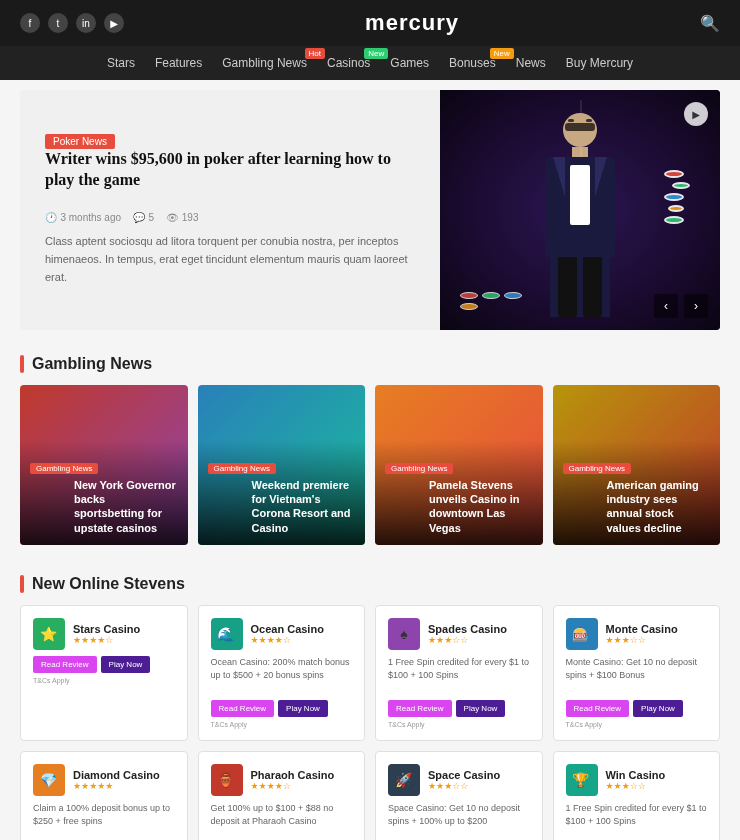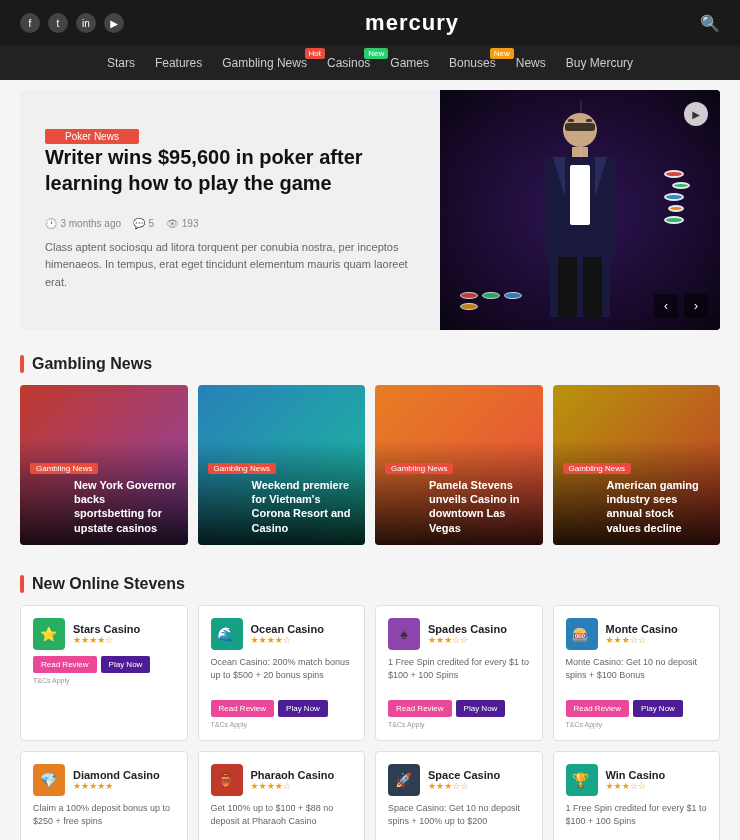--- a/index.html
+++ b/index.html
@@ -15,22 +15,22 @@
     
     .main-nav { background: #222; display: flex; justify-content: center; align-items: center; gap: 20px; padding: 10px 0; }
     .nav-item { color: #ccc; font-size: 12px; cursor: pointer; text-decoration: none; position: relative; white-space: nowrap; }
     .nav-badge { font-size: 8px; background: #e74c3c; color: #fff; padding: 1px 4px; border-radius: 2px; position: absolute; top: -8px; right: -18px; }
     .nav-badge.green { background: #2ecc71; }
     .nav-badge.yellow { background: #f39c12; }
 
     
     .hero { background: #f0f0f0; display: flex; margin: 10px 20px; border-radius: 4px; overflow: hidden; min-height: 240px; }
     .hero-left { flex: 1; padding: 30px 25px; display: flex; flex-direction: column; justify-content: center; }
-    .hero-category { background: #e74c3c; color: #fff; font-size: 10px; padding: 2px 20px; border-radius: 2px; display: inline-block; margin-bottom: 0; width: fit-content; }
-    .hero-title { font-size: 20px; font-weight: bold; color: #111; line-height: 1.3; margin-bottom: 22px; }
+    .hero-category { background: #e74c3c; color: #fff; font-size: 10px; padding: 2px 8px; border-radius: 2px; display: inline-block; margin-bottom: 0; width: fit-content; }
+    .hero-title { font-size: 16px; font-weight: bold; color: #111; line-height: 1.3; margin-bottom: 22px; font-family: Liberation Serif, serif; }
     .hero-meta { display: flex; gap: 12px; color: #888; font-size: 10px; margin-bottom: 10px; }
     .hero-meta span { display: flex; align-items: center; gap: 3px; }
     .hero-desc { font-size: 11px; color: #666; line-height: 1.6; }
     .hero-right { width: 280px; position: relative; background: #222; }
     .play-btn { position: absolute; top: 12px; right: 12px; width: 24px; height: 24px; background: rgba(255,255,255,0.8); border-radius: 50%; display: flex; align-items: center; justify-content: center; font-size: 10px; color: #333; }
     .nav-arrows { position: absolute; bottom: 12px; right: 12px; display: flex; gap: 6px; }
     .nav-arrow { width: 24px; height: 24px; background: rgba(0,0,0,0.5); color: #fff; display: flex; align-items: center; justify-content: center; border-radius: 2px; font-size: 12px; cursor: pointer; }
 
     
     .section { padding: 15px 20px; }
@@ -47,21 +47,21 @@
 
     
     .casinos-grid { display: grid; grid-template-columns: repeat(4, 1fr); gap: 10px; }
     .casino-card { background: #fff; border-radius: 4px; padding: 12px; border: 1px solid #e0e0e0; }
     .casino-header { display: flex; align-items: center; gap: 8px; margin-bottom: 6px; }
     .casino-logo { width: 32px; height: 32px; border-radius: 4px; display: flex; align-items: center; justify-content: center; font-size: 14px; flex-shrink: 0; }
     .casino-name { font-size: 11px; font-weight: bold; color: #222; }
     .casino-stars { color: #f39c12; font-size: 9px; }
     .casino-desc { font-size: 9px; color: #666; line-height: 1.4; margin-bottom: 8px; min-height: 36px; }
     .casino-buttons { display: flex; gap: 4px; margin-bottom: 4px; }
-    .btn-review { background: #ec4899; color: #fff; font-size: 8px; padding: 4px 8px; border-radius: 2px; border: none; cursor: pointer; white-space: nowrap; }
+    .btn-review { background: #d946ef; color: #fff; font-size: 8px; padding: 4px 8px; border-radius: 2px; border: none; cursor: pointer; white-space: nowrap; }
     .btn-play { background: #4c1d95; color: #fff; font-size: 8px; padding: 4px 8px; border-radius: 2px; border: none; cursor: pointer; white-space: nowrap; }
     .casino-tc { font-size: 7px; color: #999; }
 
     
     .hero-scene { width: 100%; height: 100%; background: radial-gradient(ellipse at center, #2c1654 0%, #1a0a2e 60%, #0a0512 100%); position: relative; display: flex; align-items: center; justify-content: center; }
 
     
     .nc1 { background: linear-gradient(135deg, #c0392b, #8e44ad); }
     .nc2 { background: linear-gradient(135deg, #2980b9, #1abc9c); }
     .nc3 { background: linear-gradient(135deg, #e67e22, #e74c3c); }

